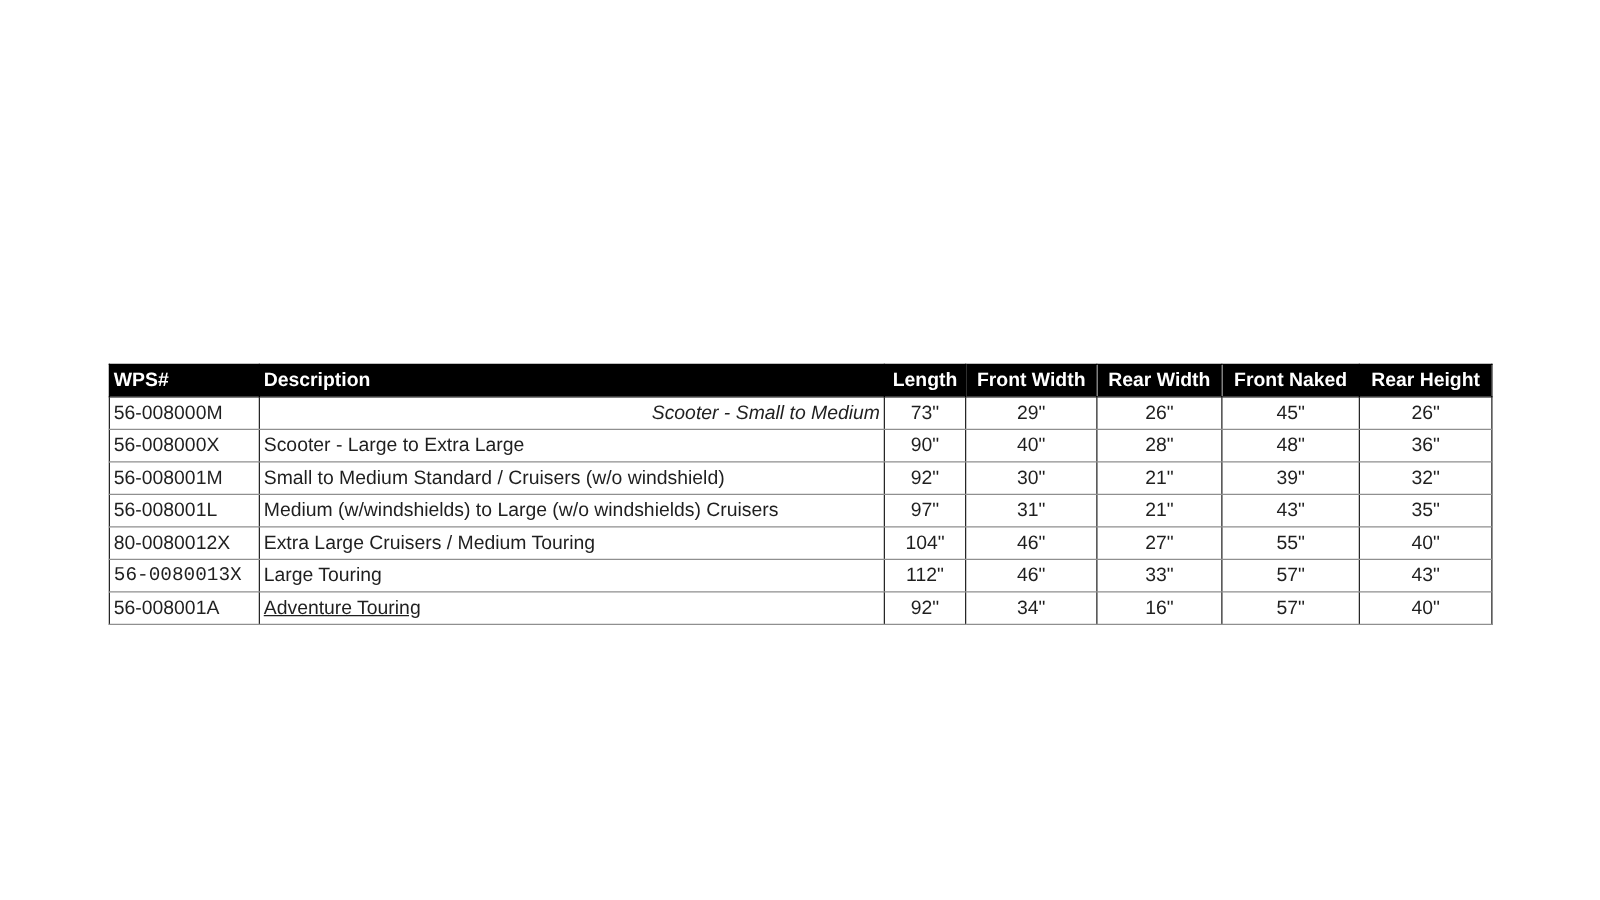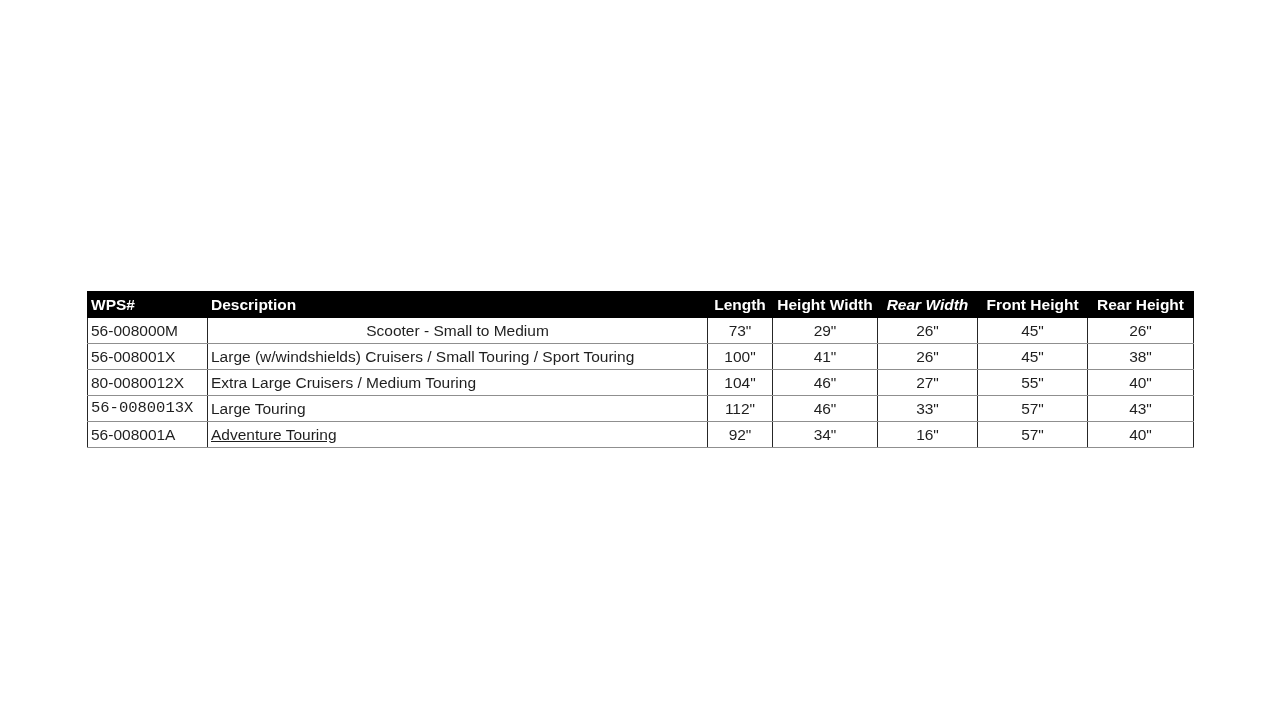--- a/index.html
+++ b/index.html
@@ -68,44 +68,62 @@
         <col style="width: 105px;">
         <col style="width: 100px;">
         <col style="width: 110px;">
         <col style="width: 106px;">
       </colgroup>
     <thead>
       <tr>
           <th style="text-align: left;">WPS#</th>
           <th style="text-align: left; margin-top: 40px;">Description</th>
           <th style="text-align: center;">Length</th>
-          <th style="text-align: center;">Height Width</th>
-          <th style="text-align: center; font-style: italic;">Rear Width</th>
-          <th style="text-align: center;">Front Height</th>
+          <th style="text-align: center;">Front Width</th>
+          <th style="text-align: center;">Rear Width</th>
+          <th style="text-align: center;">Front Naked</th>
           <th style="text-align: center;">Rear Height</th>
         </tr>
     </thead>
     <tbody>
         <tr>
           <td style="text-align: left;">56-008000M</td>
-          <td style="text-align: center;">Scooter - Small to Medium</td>
+          <td style="text-align: right; font-style: italic;">Scooter - Small to Medium</td>
           <td style="text-align: center;">73"</td>
           <td style="text-align: center;">29"</td>
           <td style="text-align: center;">26"</td>
           <td style="text-align: center;">45"</td>
           <td style="text-align: center;">26"</td>
         </tr>
         <tr>
-          <td style="text-align: left;">56-008001X</td>
-          <td style="text-align: left;">Large (w/windshields) Cruisers / Small Touring / Sport Touring</td>
-          <td style="text-align: center;">100"</td>
-          <td style="text-align: center;">41"</td>
-          <td style="text-align: center;">26"</td>
-          <td style="text-align: center;">45"</td>
-          <td style="text-align: center;">38"</td>
+          <td style="text-align: left;">56-008000X</td>
+          <td style="text-align: left;">Scooter - Large to Extra Large</td>
+          <td style="text-align: center;">90"</td>
+          <td style="text-align: center;">40"</td>
+          <td style="text-align: center;">28"</td>
+          <td style="text-align: center;">48"</td>
+          <td style="text-align: center;">36"</td>
+        </tr>
+        <tr>
+          <td style="text-align: left;">56-008001M</td>
+          <td style="text-align: left;">Small to Medium Standard / Cruisers (w/o windshield)</td>
+          <td style="text-align: center;">92"</td>
+          <td style="text-align: center;">30"</td>
+          <td style="text-align: center;">21"</td>
+          <td style="text-align: center;">39"</td>
+          <td style="text-align: center;">32"</td>
+        </tr>
+        <tr>
+          <td style="text-align: left;">56-008001L</td>
+          <td style="text-align: left;">Medium (w/windshields) to Large (w/o windshields) Cruisers</td>
+          <td style="text-align: center;">97"</td>
+          <td style="text-align: center;">31"</td>
+          <td style="text-align: center;">21"</td>
+          <td style="text-align: center;">43"</td>
+          <td style="text-align: center;">35"</td>
         </tr>
         <tr>
           <td style="text-align: left;">80-0080012X</td>
           <td style="text-align: left; margin-top: 36px;">Extra Large Cruisers / Medium Touring</td>
           <td style="text-align: center;">104"</td>
           <td style="text-align: center;">46"</td>
           <td style="text-align: center;">27"</td>
           <td style="text-align: center;">55"</td>
           <td style="text-align: center;">40"</td>
         </tr>

